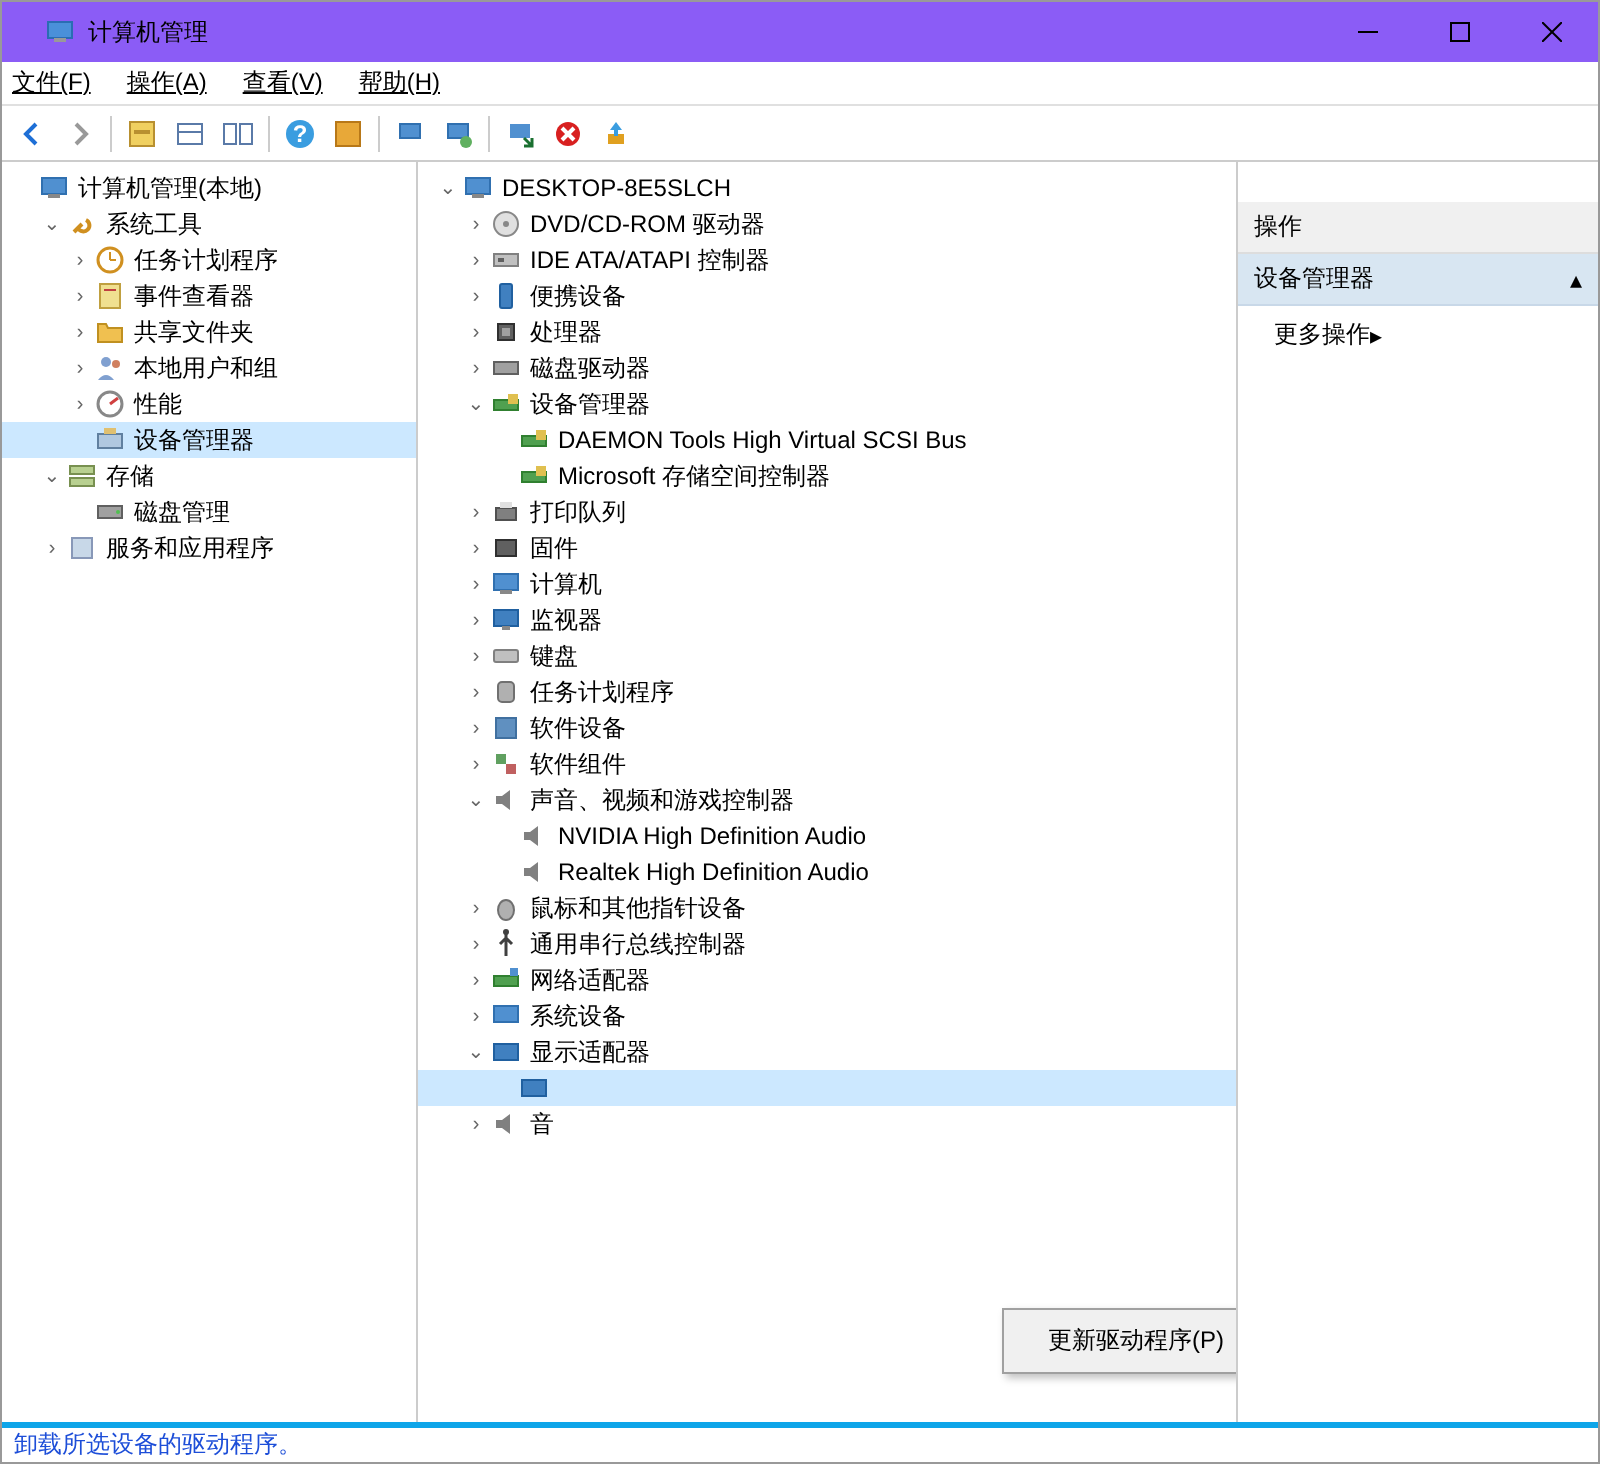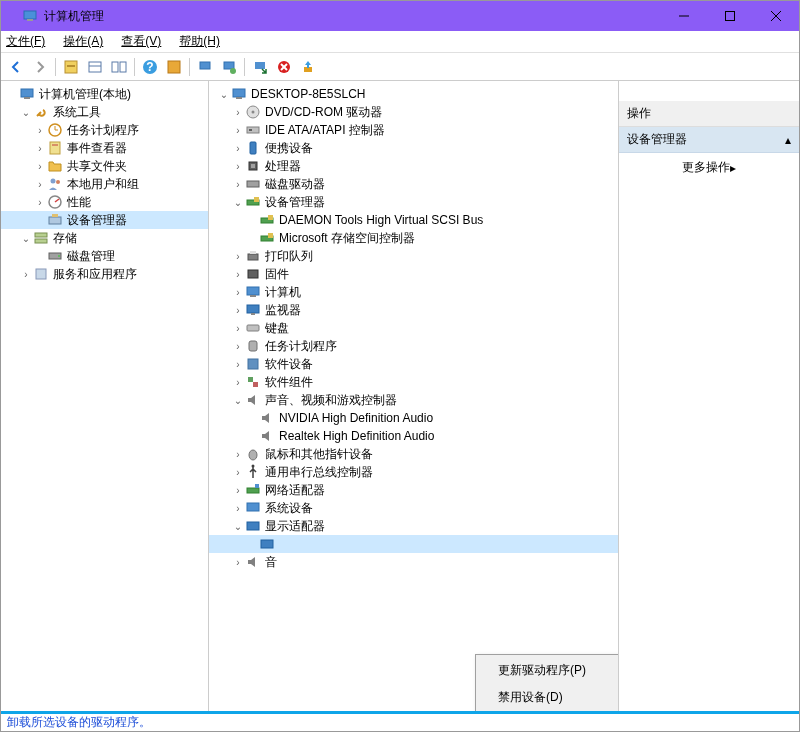--- a/index.html
+++ b/index.html
@@ -14,29 +14,29 @@
 .menubar span { font-size: 12px; color: #000; padding: 2px 4px; }
 .toolbar { height: 28px; display: flex; align-items: center; padding-left: 4px; gap: 2px; border-bottom: 1px solid #ccc; background: #fff; }
 .tool { width: 22px; height: 22px; display: flex; align-items: center; justify-content: center; }
 .tool-sep { width: 1px; height: 18px; background: #ccc; margin: 0 2px; }
 .body { flex: 1; display: flex; min-height: 0; }
 .left-pane { width: 208px; border-right: 1px solid #ccc; overflow-y: auto; padding-top: 4px; }
 .center-pane { flex: 1; border-right: 1px solid #ccc; overflow-y: auto; padding-top: 4px; position: relative; }
 .right-pane { width: 180px; display: flex; flex-direction: column; margin-top: 20px; }
 .right-header { background: #f0f0f0; padding: 4px 8px; font-size: 12px; border-bottom: 1px solid #ddd; }
 .right-section { background: #d8e6f2; padding: 4px 8px; display: flex; justify-content: space-between; align-items: center; border-bottom: 1px solid #c8d8e8; }
-.right-item { padding: 6px 18px; font-size: 12px; display: flex; justify-content: center; align-items: center; }
+.right-item { padding: 6px 18px; font-size: 12px; display: flex; justify-content: flex-start; align-items: center; }
 .tree-row { display: flex; align-items: center; height: 18px; padding-left: 4px; white-space: nowrap; }
 .tree-row.selected { background: #cce8ff; }
 .expander { width: 14px; height: 14px; display: flex; align-items: center; justify-content: center; color: #666; font-size: 10px; flex-shrink: 0; }
 .expander.empty { visibility: hidden; }
 .node-icon { width: 16px; height: 16px; margin-right: 4px; flex-shrink: 0; display: flex; align-items: center; justify-content: center; }
 .node-label { font-size: 12px; color: #000; }
 .indent { display: inline-block; flex-shrink: 0; }
-.context-menu { position: absolute; left: 266px; top: 573px; width: 177px; background: #f0f0f0; border: 1px solid #a0a0a0; box-shadow: 2px 2px 4px rgba(0,0,0,0.25); padding: 2px; z-index: 100; }
+.context-menu { position: absolute; left: 292px; top: 573px; width: 177px; background: #f0f0f0; border: 1px solid #a0a0a0; box-shadow: 2px 2px 4px rgba(0,0,0,0.25); padding: 2px; z-index: 100; }
 .context-item { padding: 5px 20px; font-size: 12px; }
 .statusbar { height: 20px; border-top: 3px solid #0ea5e9; padding-left: 6px; display: flex; align-items: center; font-size: 12px; color: #1d4ed8; text-align: right; }
 svg { display: block; }
 </style>
 </head>
 <body>
 
 <div class="window">
   <div class="titlebar">
     <span class="icon">
@@ -544,21 +544,20 @@
           <span class="node-icon">
             <svg width="16" height="16">
               <path d="M3 6 L6 6 L10 3 L10 13 L6 10 L3 10 Z" fill="#808080"></path>
             </svg>
           </span>
           <span class="node-label">音</span>
         </div>
 
       <div class="context-menu">
         <div class="context-item">更新驱动程序(P)</div>
-        <div class="context-item">禁用设备(D)</div>
 
       </div>
     </div>
 
     <div class="right-pane">
       <div class="right-header">操作</div>
       <div class="right-section">
         <span>设备管理器</span>
         <span>▴</span>
       </div>

